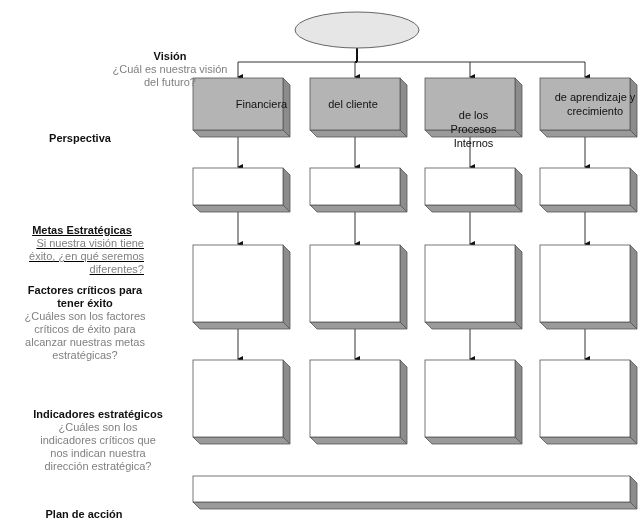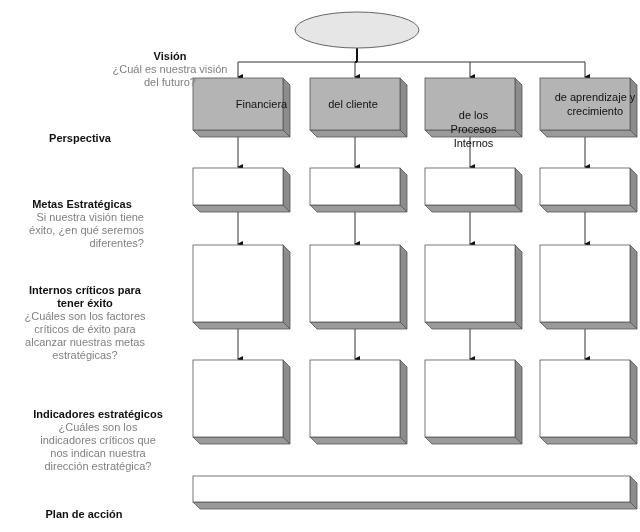--- a/index.html
+++ b/index.html
@@ -133,27 +133,27 @@
 
 <div class="label" style="left:110px; top:10px; width:120px;">
   <span class="title">Visión</span>
   <span class="q">¿Cuál es nuestra visión del futuro?</span>
 </div>
 
 <div class="label" style="left:20px; top:92px; width:120px;">
   <span class="title">Perspectiva</span>
 </div>
 
-<div class="label" style="left:12px; top:158px; width:140px;">
+<div class="label" style="left:12px; top:184px; width:140px;text-decoration:underline;">
   <span class="title">Metas Estratégicas</span>
   <span class="q" style="padding:0 8px;text-align:right;">Si nuestra visión tiene éxito, ¿en qué seremos diferentes?</span>
 </div>
 
 <div class="label" style="left:20px; top:244px; width:130px;">
-  <span class="title" style="padding:0 4px;">Internos críticos para tener éxito</span>
+  <span class="title" style="padding:0 4px;">Factores críticos para tener éxito</span>
   <span class="q">¿Cuáles son los factores críticos de éxito para alcanzar nuestras metas estratégicas?</span>
 </div>
 
 <div class="label" style="left:28px; top:368px; width:140px;">
   <span class="title">Indicadores estratégicos</span>
   <span class="q" style="padding:0 8px;">¿Cuáles son los indicadores críticos que nos indican nuestra dirección estratégica?</span>
 </div>
 
 <div class="label" style="left:14px; top:468px; width:140px;">
   <span class="title">Plan de acción</span>

